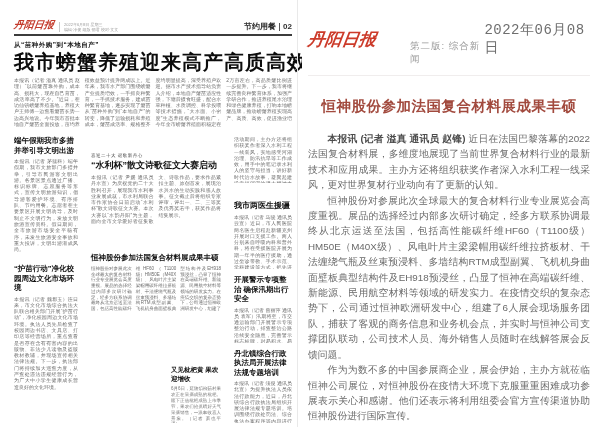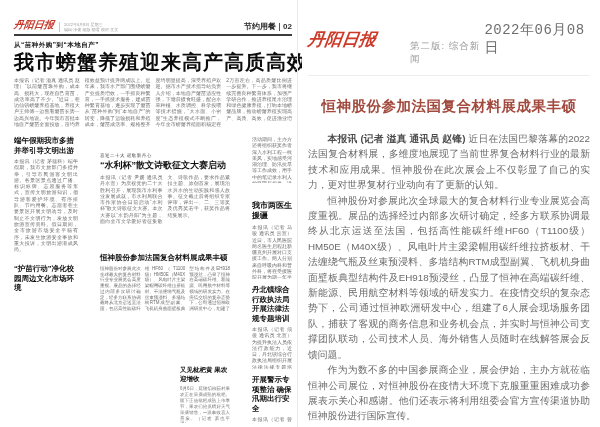--- a/index.html
+++ b/index.html
@@ -21,21 +21,21 @@
   .lp-rule { border-bottom:2px solid #3c3c3c; margin-top:2px; }
 
   .lp-lead { margin-top:5px; }
   .lp-kicker { font-size:6.5px; font-weight:bold; color:#151515; letter-spacing:.5px; }
   .lp-headline { font-size:20px; line-height:22px; font-weight:bold; color:#0c0c0c;
                  letter-spacing:1px; white-space:nowrap; margin-top:1px; }
   .micro { font-size:5px; line-height:6.3px; color:#6d6d6d; text-align:justify;
            overflow:hidden; }
   .lp-leadcols { margin-top:4px; height:52px; column-count:4; column-gap:5px; }
 
-  .lp-grid { margin-top:7px; display:flex; gap:22px; height:287px; overflow:hidden; }
+  .lp-grid { margin-top:7px; display:flex; gap:13px; height:287px; overflow:hidden; }
   .colA { width:64px; display:flex; flex-direction:column; }
   .colB { width:130px; display:flex; flex-direction:column;margin-top:17px; }
   .colC { flex:1; display:flex; flex-direction:column; overflow:hidden; }
   .h3a { font-size:7.5px; line-height:9.5px; font-weight:bold; color:#111; margin-bottom:3px; }
   .h3b { font-size:8px; line-height:10px; font-weight:bold; color:#111; margin:18px 0 3px; }
   .bodyA1 { height:100px; margin-bottom:6px; }
   .bodyA2 { flex:1; }
   .kicker2 { font-size:4.5px; color:#444; letter-spacing:.5px; }
   .h-shuili { font-size:9px; line-height:11px; font-weight:bold; color:#111;
               white-space:nowrap; margin:2px 0 3px; }
@@ -112,21 +112,21 @@
       <div class="micro lp-leadcols">本报讯（记者 溢真 通讯员 赵理）“以前蟹苗靠外购，成本高、损耗大，现在自己育苗，成活率高了不少。”近日，在访仙镇螃蟹养殖基地，养殖大户王师傅一边查看蟹苗长势一边高兴地说。今年我市首批本地自产蟹苗全面投放，亩均养殖效益预计提升两成以上。近年来，我市水产部门围绕螃蟹产业提质增效，一手抓良种繁育，一手抓技术服务，建成苗种繁育基地，逐步实现了蟹苗从“苗种外购”到“本地自产”的转变，降低了运输损耗和养殖成本，蟹苗成活率、规格整齐度均明显提高，深受养殖户欢迎。据市水产技术指导站负责人介绍，本地自产蟹苗适应性强，下塘后摄食旺盛，配合水草种植、水质调控、科学投喂等技术措施，“大水面、小密度”生态养殖模式不断推广，今年全市螃蟹养殖面积稳定在2万亩左右，高品质蟹比例进一步提升。下一步，我市将继续完善良种繁育体系，加强产学研合作，推进养殖尾水治理和绿色健康养殖，打响本地螃蟹品牌，推动螃蟹养殖实现高产、高质、高效，促进渔业增效、渔民增收，为乡村振兴注入新的活力。</div>
     </div>
 
     <div class="lp-grid">
 
       <div class="colA">
         <div>
           <div class="h3a">端午假期我市多措并举引导文明出游</div>
           <div class="micro bodyA1">本报讯（记者 茅猛科）端午假期，我市文旅部门多措并举，引导市民游客文明出游。各景区景点通过广播、标识标牌、志愿服务等形式，宣传文明旅游知识，倡导游客爱护环境、有序排队、节约用餐。志愿者在主要景区开展文明劝导，及时制止不文明行为，发放文明旅游宣传资料。假日期间，全市旅游市场安全平稳有序，未发生旅游安全事故和重大投诉，文明出游渐成风尚。</div>
         </div>
-        <div style="flex:1; display:flex; flex-direction:row; overflow:hidden">
+        <div style="flex:1; display:flex; flex-direction:column; overflow:hidden">
           <div class="h3a">“护苗行动”净化校园周边文化市场环境</div>
           <div class="micro bodyA2">本报讯（记者 魏郡玉）连日来，市文化市场综合执法大队联合相关部门开展“护苗行动”，净化校园周边文化市场环境。执法人员先后检查了校园周边书店、文具店、打印店等经营场所，重点查看是否存在含有有害内容的出版物、非法少儿读物及盗版教材教辅，并现场宣传相关法律法规。下一步，执法部门将持续加大巡查力度，从严查处违法违规经营行为，为广大中小学生健康成长营造良好的文化环境。</div>
         </div>
       </div>
 
       <div class="colB">
         <div>
           <div class="kicker2">喜迎二十大 讴歌新丹心</div>
           <div class="h-shuili">“水利杯”散文诗歌征文大赛启动</div>
           <div class="micro body2col">本报讯（记者 尹媛 通讯员 丹水宣）为庆祝党的二十大胜利召开，展现我市水利事业发展成就，市水利局联合市作家协会日前启动“水利杯”散文诗歌征文大赛。本次大赛以“水韵丹阳”为主题，面向全市文学爱好者征集散文、诗歌作品，要求作品紧扣主题、原创首发，展现治水兴水的生动实践和感人故事。征文截止后将组织专家评审，评出一、二、三等奖及优秀奖若干，获奖作品将结集展示。</div>
@@ -143,44 +143,44 @@
           </div>
         </div>
       </div>
 
       <div class="colC">
         <div class="micro bodyCtop">活动期间，主办方还将组织获奖作者深入水利工程一线采风，实地感受河湖治理、防汛抗旱等工作成效，用手中的笔记录水利人的坚守与担当，讲好新时代治水故事，凝聚起建设幸福河湖的强大精神力量。</div>
         <div>
           <div class="h3b">我市两医生援疆</div>
           <div class="micro bodyC1">本报讯（记者 马骏 通讯员 云宣）近日，市人民医院两名医生启程赴新疆克州开展对口支援工作。两人分别来自呼吸内科和普外科，将在受援医院开展为期一年半的医疗援助，通过坐诊带教、手术示范、学科建设等方式，把先进诊疗技术留在当地，助力受援医院提升医疗服务水平。</div>
         </div>
+        <div style="flex:1; display:flex; flex-direction:column; overflow:hidden">
+          <div class="h3c">开展警示专项整治 确保汛期出行安全</div>
+          <div class="micro bodyC3">本报讯（记者 曾丽萍 通讯员 袁军）汛期将至，市交通运输部门开展警示专项整治行动，排查整治公路沿线安全隐患，完善警示标志标牌，对易积水、易塌方路段落实专人值守，并加强应急物资储备和队伍演练，全力确保汛期群众出行安全。</div>
+        </div>
         <div>
           <div class="h3c">丹北镇综合行政执法局开展法律法规专题培训</div>
           <div class="micro bodyC2">本报讯（记者 须俊 通讯员 北宣）为提升执法人员依法行政能力，近日，丹北镇综合行政执法局组织开展法律法规专题培训。培训围绕行政处罚法、综合执法办案程序等内容进行讲解，并结合典型案例剖析执法实务要点，进一步规范执法行为，提高执法质效。</div>
-        </div>
-        <div style="flex:1; display:flex; flex-direction:column; overflow:hidden">
-          <div class="h3c">开展警示专项整治 确保汛期出行安全</div>
-          <div class="micro bodyC3">本报讯（记者 曾丽萍 通讯员 袁军）汛期将至，市交通运输部门开展警示专项整治行动，排查整治公路沿线安全隐患，完善警示标志标牌，对易积水、易塌方路段落实专人值守，并加强应急物资储备和队伍演练，全力确保汛期群众出行安全。</div>
         </div>
       </div>
 
     </div>
   </div>
 
   <div class="pagesplit"></div>
 
   <div class="rp">
     <div class="rp-header">
       <span class="rp-logo">丹阳日报</span>
       <span class="rp-edition">第二版: 综合新闻</span>
       <span class="rp-date">2022年06月08日</span>
     </div>
 
     <h1 class="rp-title">恒神股份参加法国复合材料展成果丰硕</h1>
 
     <div class="rp-body">
-      <p><b>本报讯 (记者 溢真 通讯员 赵锋) </b><span>近日在法国巴黎落幕的2022法国复合材料展，多维度地展现了当前世界复合材料行业的最新技术和应用成果。恒神股份在此次展会上不仅彰显了自己的实力，更对世界复材行业动向有了更新的认知。</span></p>
+      <p><b>本报讯 (记者 溢真 通讯员 赵锋) </b><span>近日在法国巴黎落幕的2022法国复合材料展，多维度地展现了当前世界复合材料行业的最新技术和应用成果。主办方还将组织获奖作者深入水利工程一线采风，更对世界复材行业动向有了更新的认知。</span></p>
       <p><span>恒神股份对参展此次全球最大的复合材料行业专业展览会高度重视。展品的选择经过内部多次研讨确定，经多方联系协调最终从北京运送至法国，包括高性能碳纤维HF60（T1100级）HM50E（M40X级）、风电叶片主梁梁帽用碳纤维拉挤板材、干法缠绕气瓶及丝束预浸料、多墙结构RTM成型副翼、飞机机身曲面壁板典型结构件及EH918预浸丝，凸显了恒神在高端碳纤维、新能源、民用航空材料等领域的研发实力。在疫情交织的复杂态势下，公司通过恒神欧洲研发中心，组建了6人展会现场服务团队，捕获了客观的商务信息和业务机会点，并实时与恒神公司支撑团队联动，公司技术人员、海外销售人员随时在线解答展会反馈问题。</span></p>
       <p><span>作为为数不多的中国参展商企业，展会伊始，主办方就莅临恒神公司展位，对恒神股份在疫情大环境下克服重重困难成功参展表示关心和感谢。他们还表示将利用组委会官方宣传渠道协助恒神股份进行国际宣传。</span></p>
     </div>
   </div>
 
 </div>
 
 </body></html>

